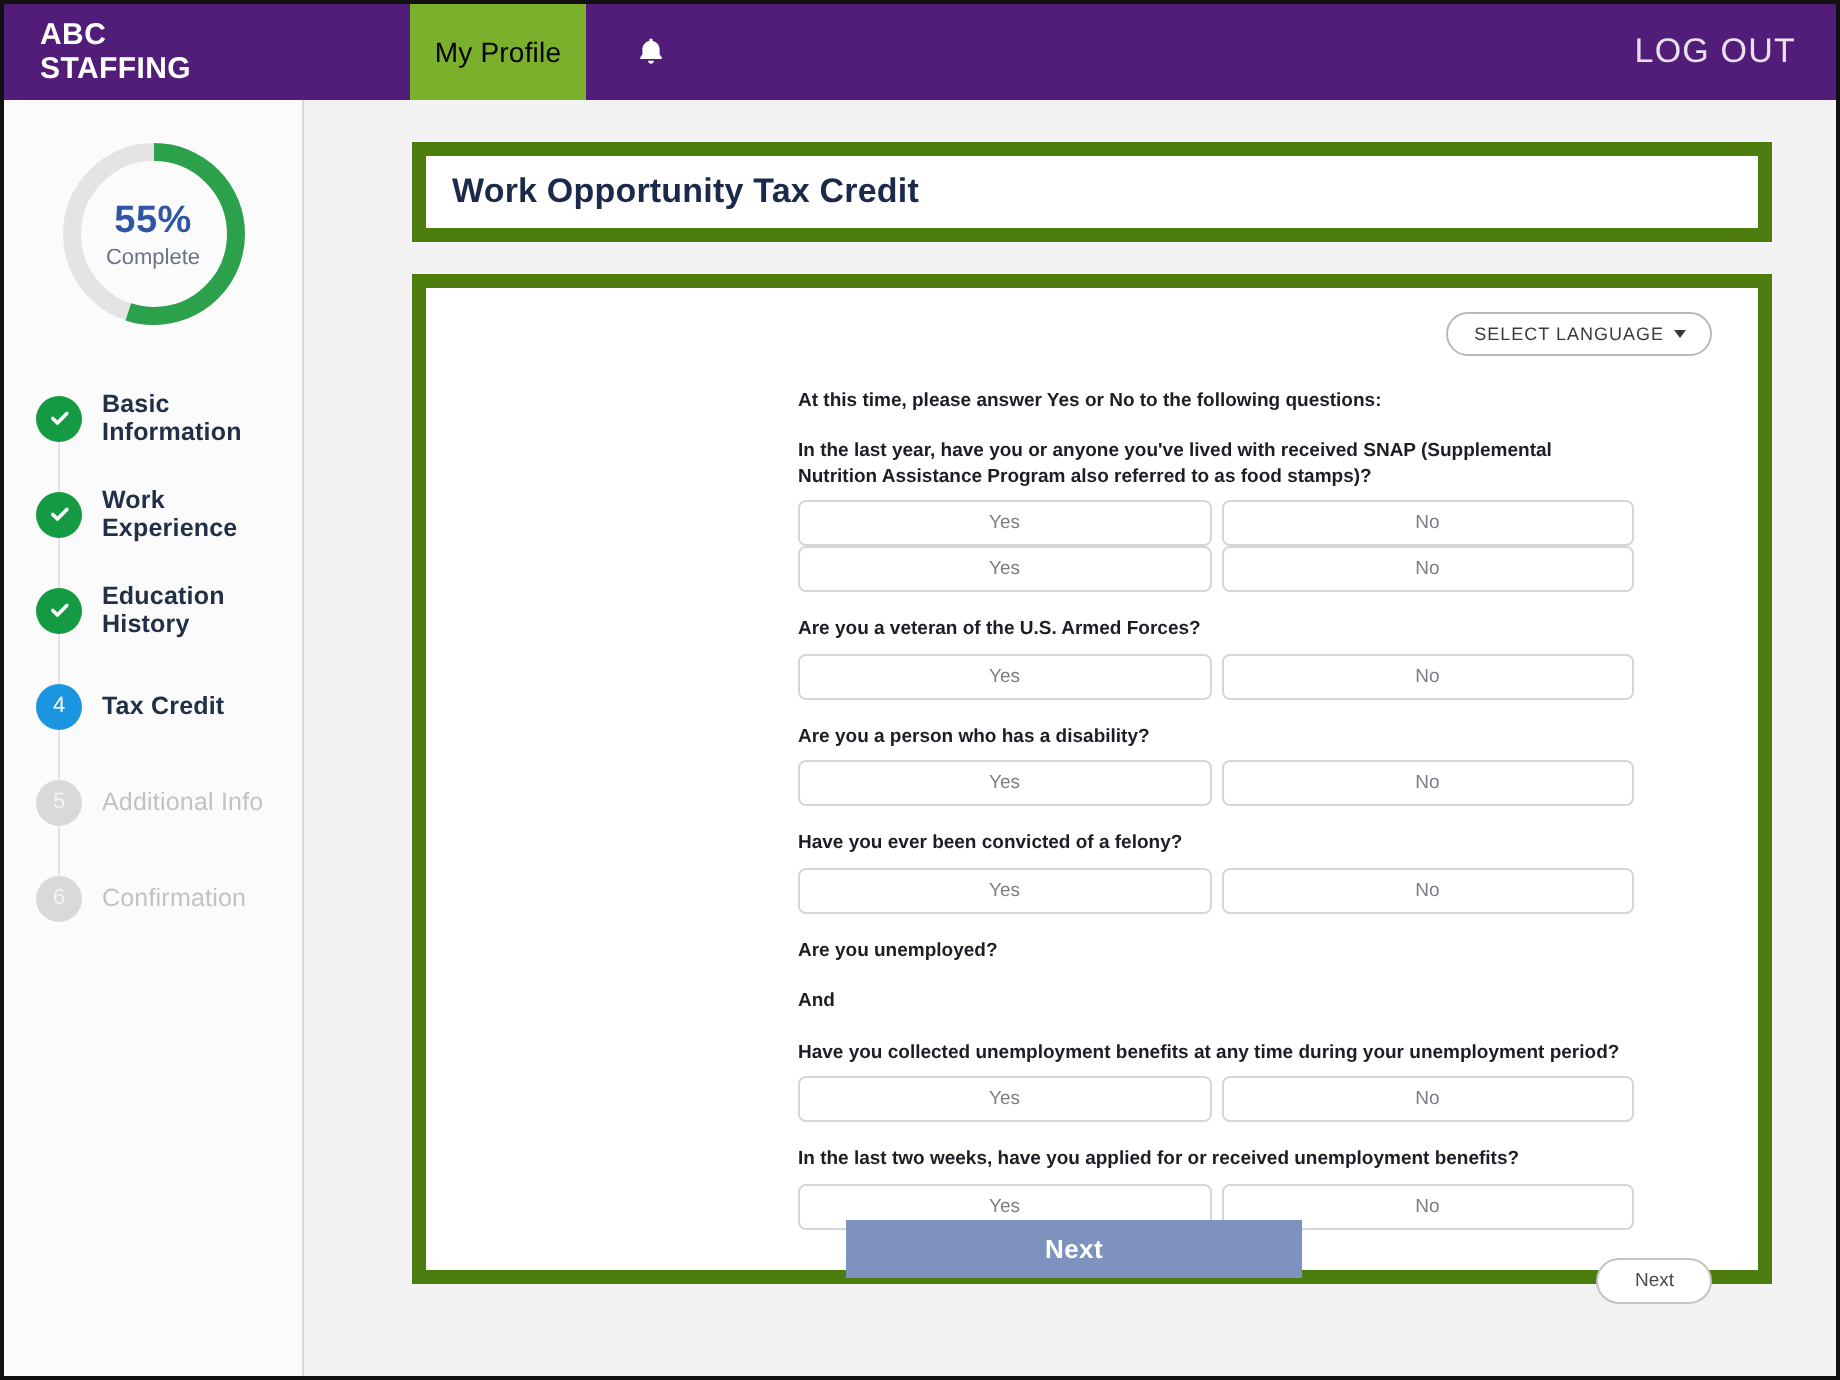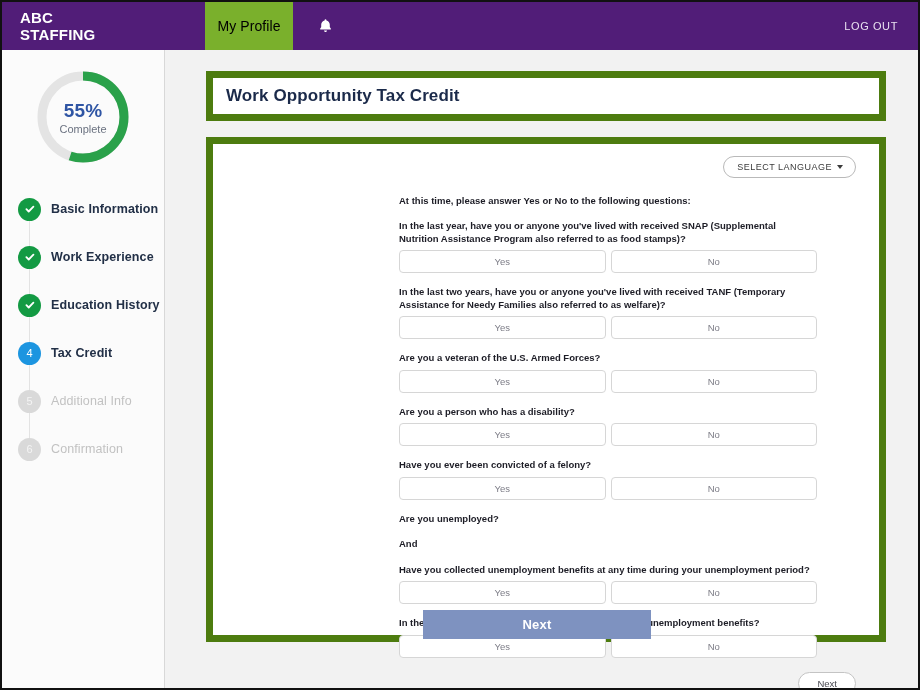--- a/index.html
+++ b/index.html
@@ -45,28 +45,28 @@
   .nav-bell {
     width: 64px;
     display: flex; align-items: center; justify-content: center;
   }
   .nav-bell svg { display: block; }
   .nav-spacer { flex: 1; }
   .logout {
     display: flex; align-items: center;
     padding-right: 20px;
     color: #e9e1f0;
-    font-size: 11px;
+    font-size: 17px;
     letter-spacing: .6px;
   }
 
   
   .sidebar {
     position: absolute; left: 0; top: 48px;
-    width: 163px; height: 640px;
+    width: 150px; height: 640px;
     background: #fbfbfb;
     border-right: 1px solid #d8d8d8;
   }
   .ring-wrap {
     position: relative;
     width: 104px; height: 104px;
     margin: 15px auto 12px auto;
   }
   .ring-wrap svg { display: block; }
   .ring-text {
@@ -334,21 +334,20 @@
         <div class="intro">At this time, please answer Yes or No to the following questions:</div>
         <div id="questions-container">
             <div class="q-block">
               <div class="q-text">In the last year, have you or anyone you've lived with received SNAP (Supplemental Nutrition Assistance Program also referred to as food stamps)?</div>
               <div class="answers">
                 <button class="ans-btn">Yes</button>
                 <button class="ans-btn">No</button>
               </div>
             </div>
             <div class="q-block">
-              <div class="q-text">In the last two years, have you or anyone you've lived with received TANF (Temporary Assistance for Needy Families also referred to as welfare)?</div>
               <div class="answers">
                 <button class="ans-btn">Yes</button>
                 <button class="ans-btn">No</button>
               </div>
             </div>
             <div class="q-block">
               <div class="q-text">Are you a veteran of the U.S. Armed Forces?</div>
               <div class="answers">
                 <button class="ans-btn">Yes</button>
                 <button class="ans-btn">No</button>

